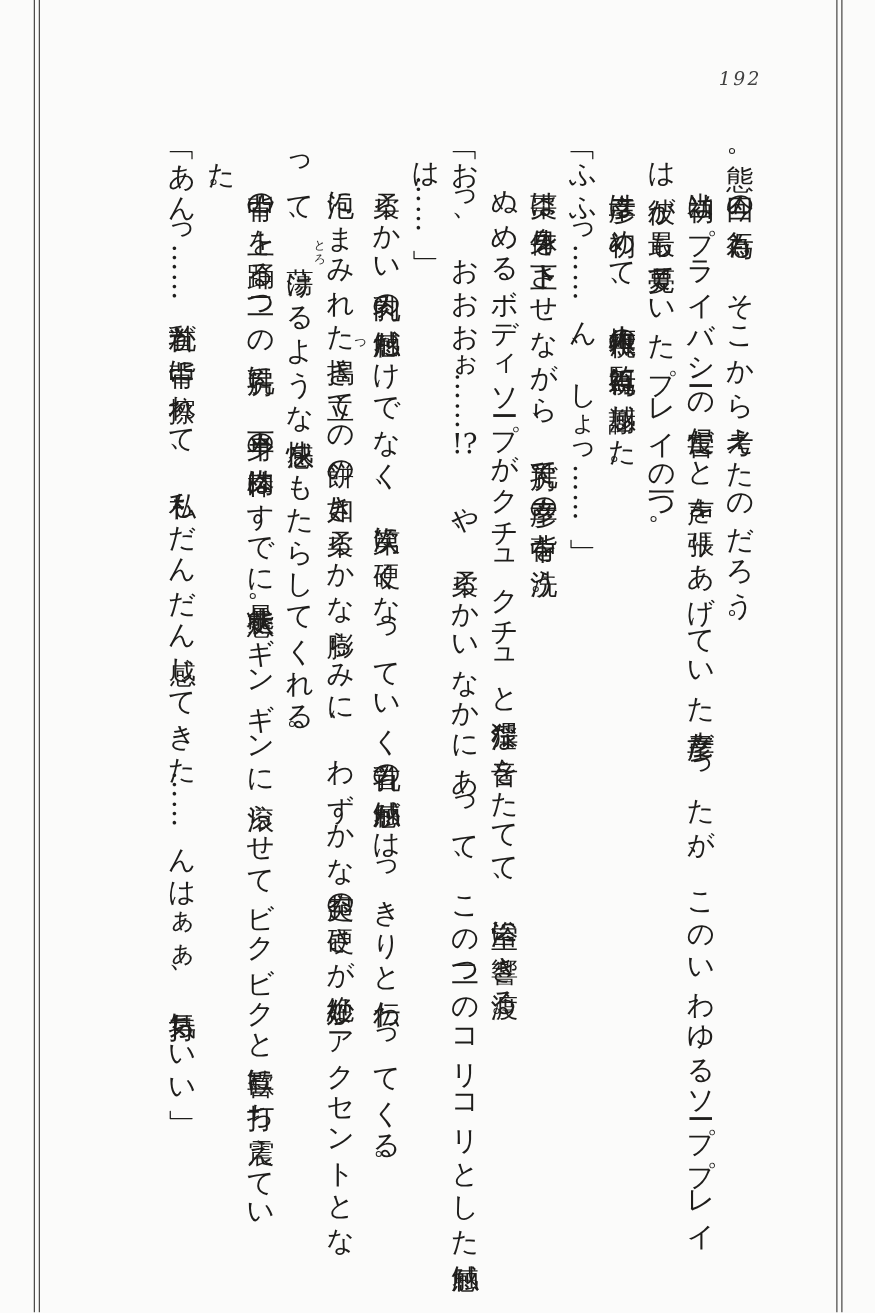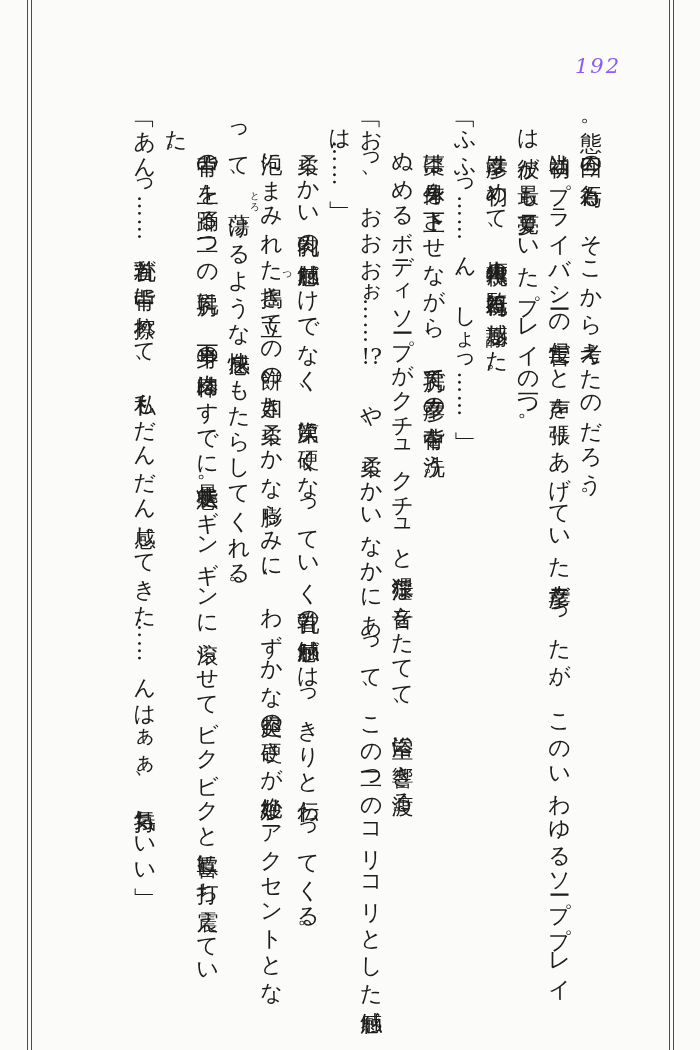--- a/index.html
+++ b/index.html
@@ -24,23 +24,23 @@
     border-right: 1.4px solid #4d4c4a;
   }
   .edge-rule.left  { left: 27px; }
   .edge-rule.right { right: 26px; }
 
   .page-number {
     position: absolute;
     top: 54px;
     left: 575px;
     font-style: italic;
-    font-size: 21px;
+    font-size: 15px;
     letter-spacing: 2px;
-    color: #8b5cf6;
+    color: #404040;
   }
 
   .text-block {
     position: absolute;
     top: 114px;
     right: 93px;
     width: 536px;
     height: 888px;
     writing-mode: vertical-rl;
     text-orientation: mixed;

